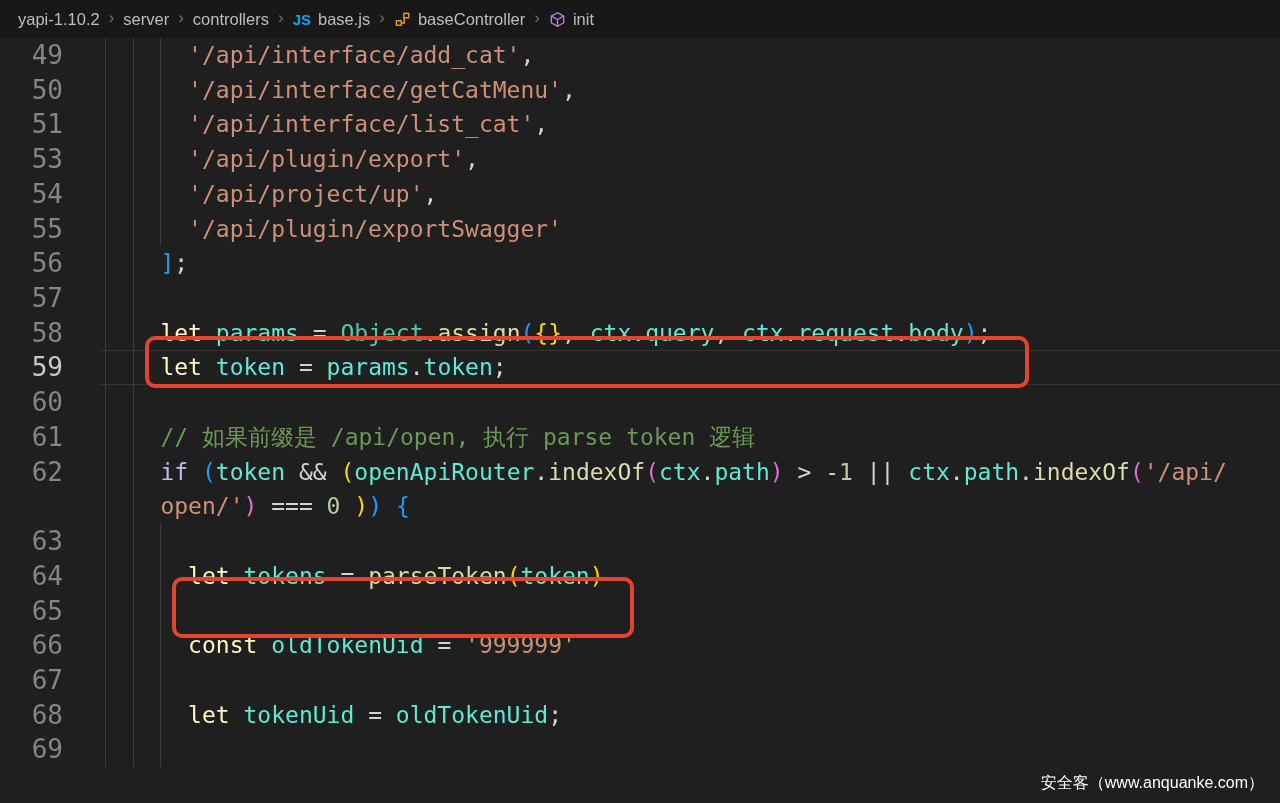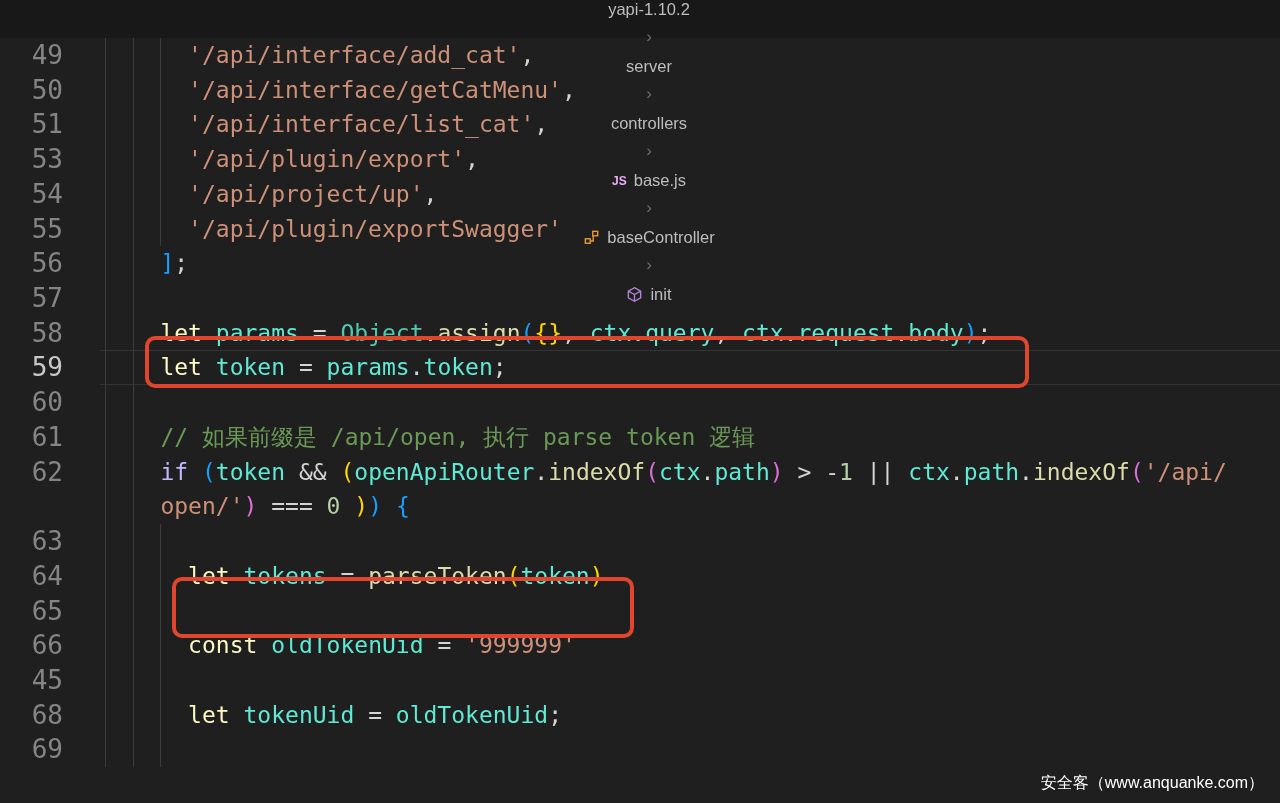--- a/index.html
+++ b/index.html
@@ -4,25 +4,25 @@
 <style>
   html,body{margin:0;padding:0;}
   body{
     width:1280px;height:803px;overflow:hidden;position:relative;
     background:#1f1f1f;
     font-family:"Liberation Sans", sans-serif;
   }
   
   .crumb-bar{
     height:38px;background:#181818;display:flex;align-items:center;
-    padding-left:18px;gap:9px;box-sizing:border-box;flex-direction:column;
+    padding-left:18px;gap:9px;box-sizing:border-box;
   }
   .crumb{color:#bdbdbd;font-size:16.5px;display:flex;align-items:center;gap:7px;cursor:pointer;}
   .crumb-sep{color:#6f6f6f;font-size:17px;transform:translateY(-1px);}
-  .js-badge{color:#f0abfc;font-weight:bold;font-size:12px;letter-spacing:0;}
+  .js-badge{color:#0ea5e9;font-weight:bold;font-size:15px;letter-spacing:0;}
   .cicon{display:inline-block;width:17px;height:17px;}
   
   .editor{
     position:absolute;left:0;top:38px;right:0;bottom:0;
     font-family:"DejaVu Sans Mono","Liberation Mono",monospace;
     font-size:23px;
   }
   .code-row{position:relative;height:34.72px;line-height:34.72px;display:flex;}
   .gutter{
     width:63px;flex:0 0 63px;text-align:right;color:#858585;
@@ -168,21 +168,21 @@
       </div>
       <div class="code-row">
         <div class="gutter">65</div>
         <div class="code"><div class="guide" style="left: 0ch;"></div><div class="guide" style="left: 2ch;"></div><div class="guide" style="left: 4ch;"></div></div>
       </div>
       <div class="code-row">
         <div class="gutter">66</div>
         <div class="code"><div class="guide" style="left: 0ch;"></div><div class="guide" style="left: 2ch;"></div><div class="guide" style="left: 4ch;"></div><span class="pl">      </span><span class="kw">const</span><span class="pl"> </span><span class="vr">oldTokenUid</span><span class="pl"> = </span><span class="str">'999999'</span></div>
       </div>
       <div class="code-row">
-        <div class="gutter">45</div>
+        <div class="gutter">67</div>
         <div class="code"><div class="guide" style="left: 0ch;"></div><div class="guide" style="left: 2ch;"></div><div class="guide" style="left: 4ch;"></div></div>
       </div>
       <div class="code-row">
         <div class="gutter">68</div>
         <div class="code"><div class="guide" style="left: 0ch;"></div><div class="guide" style="left: 2ch;"></div><div class="guide" style="left: 4ch;"></div><span class="pl">      </span><span class="kw">let</span><span class="pl"> </span><span class="vr">tokenUid</span><span class="pl"> = </span><span class="vr">oldTokenUid</span><span class="pl">;</span></div>
       </div>
       <div class="code-row">
         <div class="gutter">69</div>
         <div class="code"><div class="guide" style="left: 0ch;"></div><div class="guide" style="left: 2ch;"></div><div class="guide" style="left: 4ch;"></div></div>
       </div>

